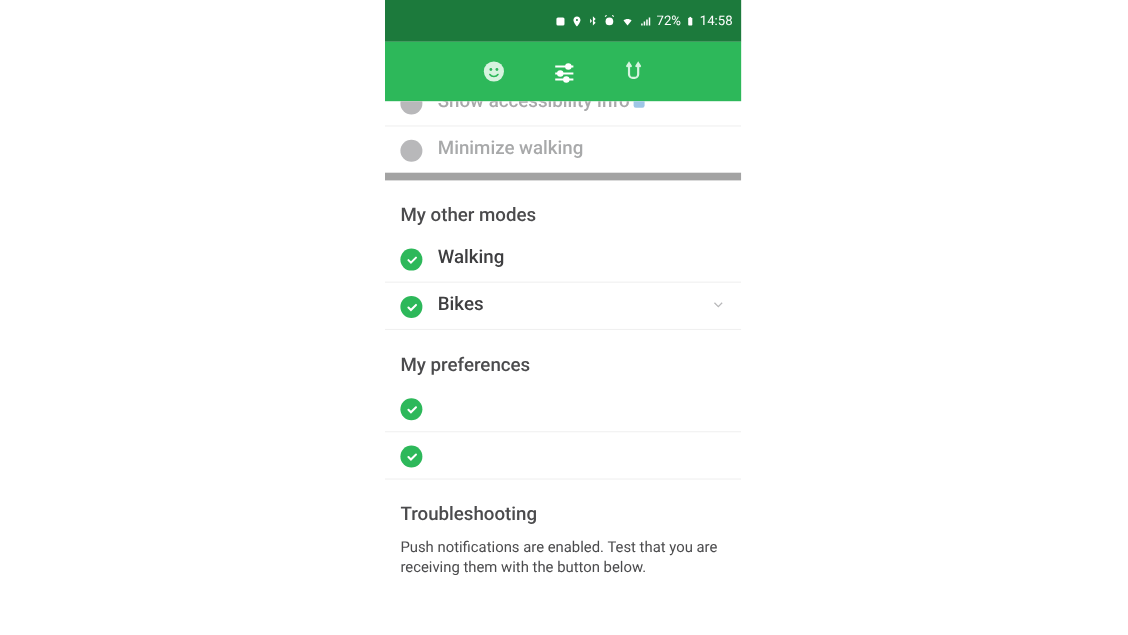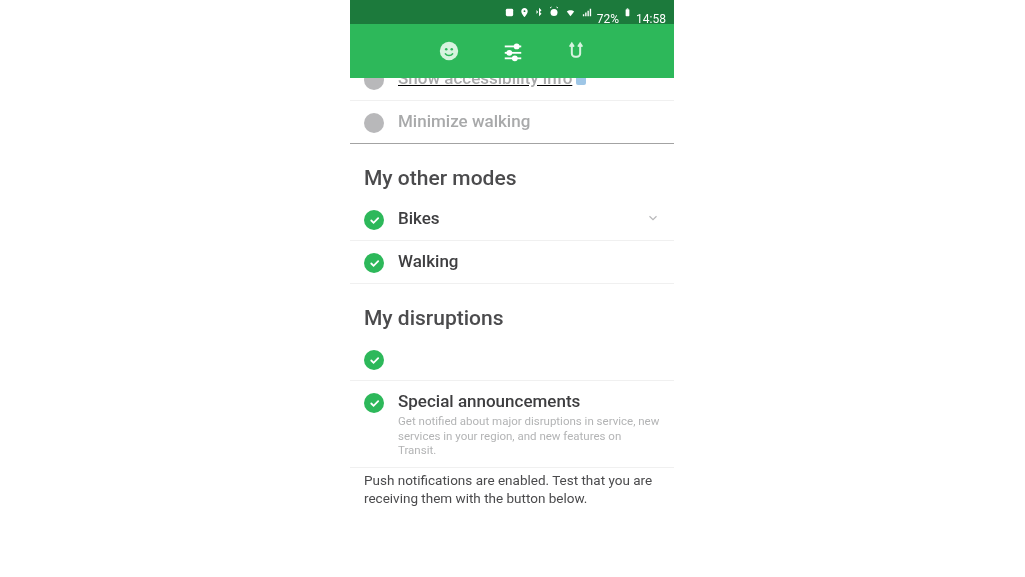--- a/index.html
+++ b/index.html
@@ -14,26 +14,27 @@
   .phone {
     position: absolute;
     left: 350px;
     top: 0;
     width: 324px;
     height: 577px;
     background: #fff;
     overflow: hidden;
   }
   .statusbar {
-    height: 22px;
+    height: 38px;
     background: #1c7a3c;
     color: #fff;
     display: flex;
     justify-content: flex-end;
-    padding: 12px 8px;
+    align-items: center;
+    padding: 0 8px;
     font-size: 12px;
     gap: 4px;
   }
   .statusbar .ico { display: inline-flex; align-items: center; }
   .appbar {
     height: 54px;
     background: #2db85a;
     display: flex;
     align-items: center;
     justify-content: center;
@@ -71,39 +72,38 @@
     line-height: 1.25;
   }
   .row-title.muted { color: #a8a9aa; font-size: 17px; }
   .row-sub {
     font-size: 11.5px;
     color: #b3b4b5;
     margin-top: 2px;
     line-height: 1.25;
   }
   .section-header {
-    font-size: 21px;
+    font-size: 17px;
     color: #4b4b4d;
     font-weight: 500;
     padding: 22px 14px 8px 14px;
   }
   .chev {
     align-self: center;
     color: #b8b8ba;
   }
   .troubletext {
     font-size: 13.5px;
     color: #4b4b4d;
     padding: 4px 14px 0 14px;
     line-height: 1.3;
   }
   .truncated-top {
     padding-top: 0;
     margin-top: -10px;
-    text-decoration: underline;
   }
   .small-badge {
     display:inline-block; width:10px; height:10px; background:#9ec6e6; border-radius:2px; vertical-align: middle; margin-left:4px;
   }
 </style>
 </head>
 <body>
 
 <div class="phone">
 
@@ -179,74 +179,71 @@
 
     <div class="row truncated-top">
       <span class="indicator"></span>
       <div class="row-text">
         <div class="row-title muted">
           <span>Show accessibility info</span><span class="small-badge"></span>
         </div>
       </div>
     </div>
 
-    <div class="row" style="border-bottom:1px solid #a3a3a3;">
+    <div class="row" style="border-bottom:7px solid #a3a3a3;">
       <span class="indicator"></span>
       <div class="row-text">
         <div class="row-title muted">Minimize walking</div>
       </div>
     </div>
 
     <div class="section-header">My other modes</div>
+
+    <div class="row">
+      <span class="indicator green">
+        <svg width="11" height="11" viewBox="0 0 24 24" fill="none" stroke="#fff" stroke-width="4" stroke-linecap="round">
+            <path d="M5 12l5 5L20 7"></path>
+          </svg>
+      </span>
+      <div class="row-text">
+        <div class="row-title">Walking</div>
+      </div>
+    </div>
 
     <div class="row">
       <span class="indicator green">
         <svg width="11" height="11" viewBox="0 0 24 24" fill="none" stroke="#fff" stroke-width="4" stroke-linecap="round">
             <path d="M5 12l5 5L20 7"></path>
           </svg>
       </span>
       <div class="row-text">
         <div class="row-title">Bikes</div>
       </div>
       <span class="chev">
         <svg width="14" height="14" viewBox="0 0 24 24" fill="none" stroke="#b8b8ba" stroke-width="2">
             <path d="M6 9l6 6 6-6"></path>
           </svg>
       </span>
     </div>
 
-    <div class="row">
-      <span class="indicator green">
-        <svg width="11" height="11" viewBox="0 0 24 24" fill="none" stroke="#fff" stroke-width="4" stroke-linecap="round">
-            <path d="M5 12l5 5L20 7"></path>
-          </svg>
-      </span>
-      <div class="row-text">
-        <div class="row-title">Walking</div>
-      </div>
-    </div>
-
-    <div class="section-header">My disruptions</div>
-
-    <div class="row">
-      <span class="indicator green">
-        <svg width="11" height="11" viewBox="0 0 24 24" fill="none" stroke="#fff" stroke-width="4" stroke-linecap="round">
-            <path d="M5 12l5 5L20 7"></path>
-          </svg>
-      </span>
-    </div>
-
-    <div class="row">
-      <span class="indicator green">
-        <svg width="11" height="11" viewBox="0 0 24 24" fill="none" stroke="#fff" stroke-width="4" stroke-linecap="round">
-            <path d="M5 12l5 5L20 7"></path>
-          </svg>
-      </span>
-      <div class="row-text">
-        <div class="row-title">Special announcements</div>
-        <div class="row-sub">Get notified about major disruptions in service, new services in your region, and new features on Transit.</div>
-      </div>
-    </div>
-
+    <div class="section-header">My preferences</div>
+
+    <div class="row">
+      <span class="indicator green">
+        <svg width="11" height="11" viewBox="0 0 24 24" fill="none" stroke="#fff" stroke-width="4" stroke-linecap="round">
+            <path d="M5 12l5 5L20 7"></path>
+          </svg>
+      </span>
+    </div>
+
+    <div class="row">
+      <span class="indicator green">
+        <svg width="11" height="11" viewBox="0 0 24 24" fill="none" stroke="#fff" stroke-width="4" stroke-linecap="round">
+            <path d="M5 12l5 5L20 7"></path>
+          </svg>
+      </span>
+    </div>
+
+    <div class="section-header">Troubleshooting</div>
     <div class="troubletext">Push notifications are enabled. Test that you are receiving them with the button below.</div>
 
   </div>
 </div>
 
 </body></html>

